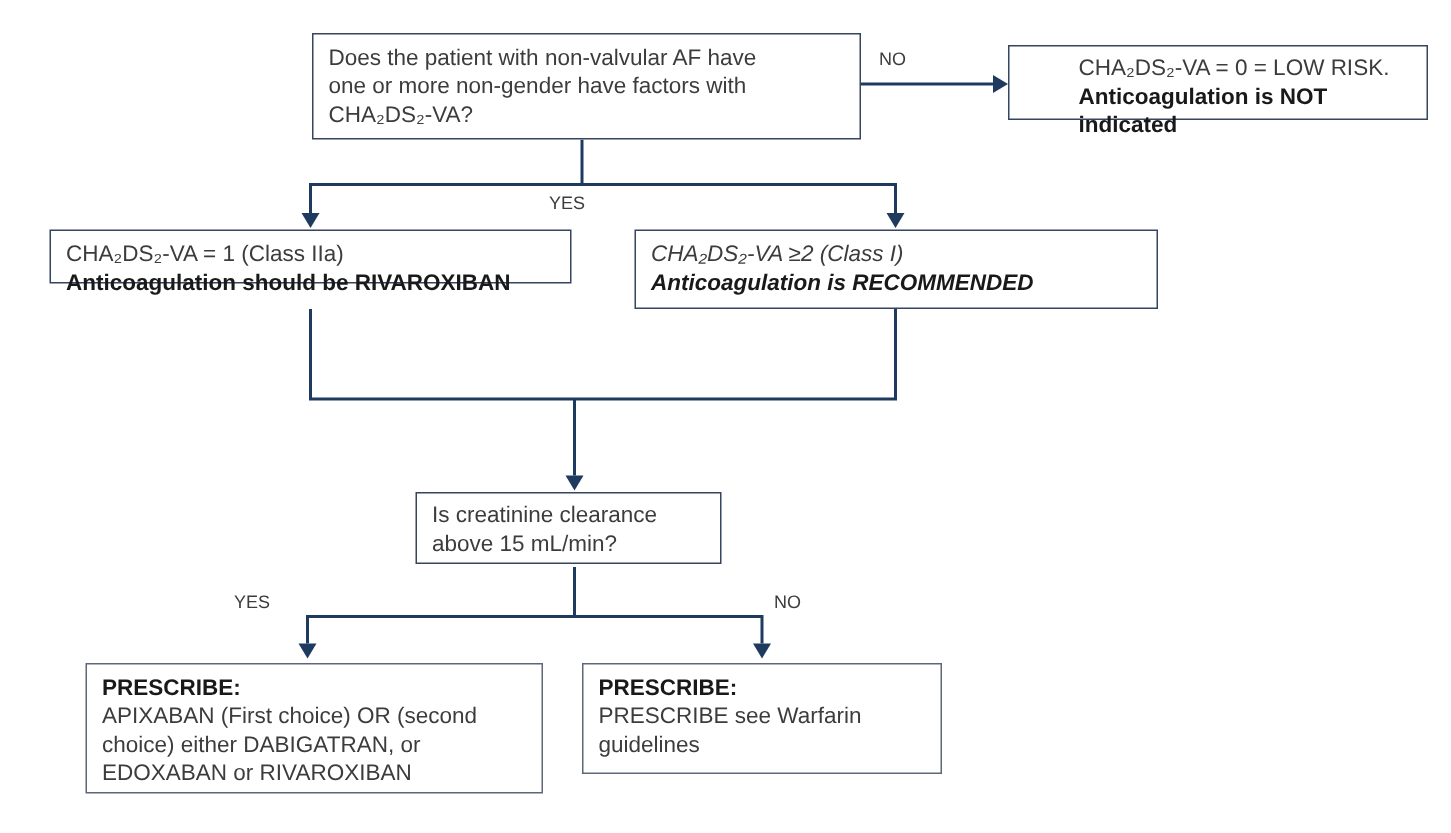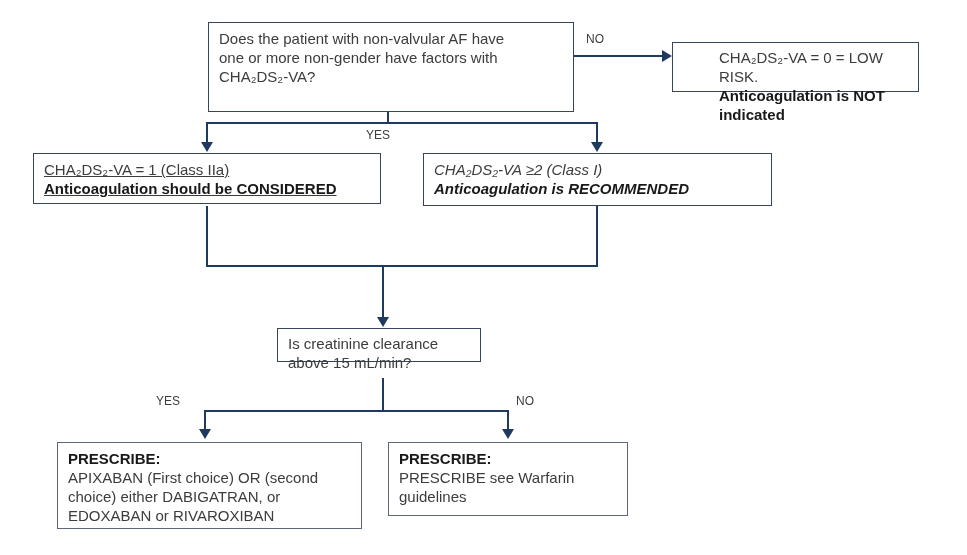--- a/index.html
+++ b/index.html
@@ -53,42 +53,42 @@
     <path class="ln" d="M205,429 V411 H508 V429"></path>
     <polygon class="ah" points="199,429 211,429 205,439"></polygon>
     <polygon class="ah" points="502,429 514,429 508,439"></polygon>
   </svg>
 
   <div class="label" style="left:586px;top:31px;width:44px;">NO</div>
   <div class="label" style="left:366px;top:127px;width:44px;">YES</div>
   <div class="label" style="left:156px;top:393px;width:44px;">YES</div>
   <div class="label" style="left:516px;top:393px;width:40px;">NO</div>
 
-  <div class="node" style="left:208px;top:22px;width:366px;height:90px;">
+  <div class="node" style="left:208px;top:22px;width:366px;height:71px;">
     <div>Does the patient with non-valvular AF have</div>
     <div>one or more non-gender have factors with</div>
     <div>CHA₂DS₂-VA?</div>
   </div>
 
-  <div class="node" style="left:672px;top:42px;width:247px;height:50px;padding-top:5px;padding-left:46px;">
+  <div class="node" style="left:672px;top:30px;width:280px;height:50px;padding-top:5px;padding-left:46px;">
     <div>CHA₂DS₂-VA = 0 = LOW RISK.</div>
     <div class="b">Anticoagulation is NOT indicated</div>
   </div>
 
-  <div class="node" style="left:33px;top:153px;width:348px;height:51px;text-decoration:underline;">
+  <div class="node" style="left:33px;top:153px;width:348px;height:36px;">
     <div>CHA₂DS₂-VA = 1 (Class IIa)</div>
-    <div class="b">Anticoagulation should be CONSIDERED</div>
+    <div class="b">Anticoagulation should be RIVAROXIBAN</div>
   </div>
 
   <div class="node" style="left:423px;top:153px;width:349px;height:53px;font-style:italic;">
     <div>CHA₂DS₂-VA ≥2 (Class I)</div>
     <div class="b">Anticoagulation is RECOMMENDED</div>
   </div>
 
-  <div class="node" style="left:277px;top:328px;width:204px;height:34px;padding-top:5px;">
+  <div class="node" style="left:277px;top:328px;width:204px;height:48px;padding-top:5px;">
     <div>Is creatinine clearance</div>
     <div>above 15 mL/min?</div>
   </div>
 
   <div class="node gray" style="left:57px;top:442px;width:305px;height:87px;">
     <div class="b">PRESCRIBE:</div>
     <div>APIXABAN (First choice) OR (second</div>
     <div>choice) either DABIGATRAN, or</div>
     <div>EDOXABAN or RIVAROXIBAN</div>
   </div>

